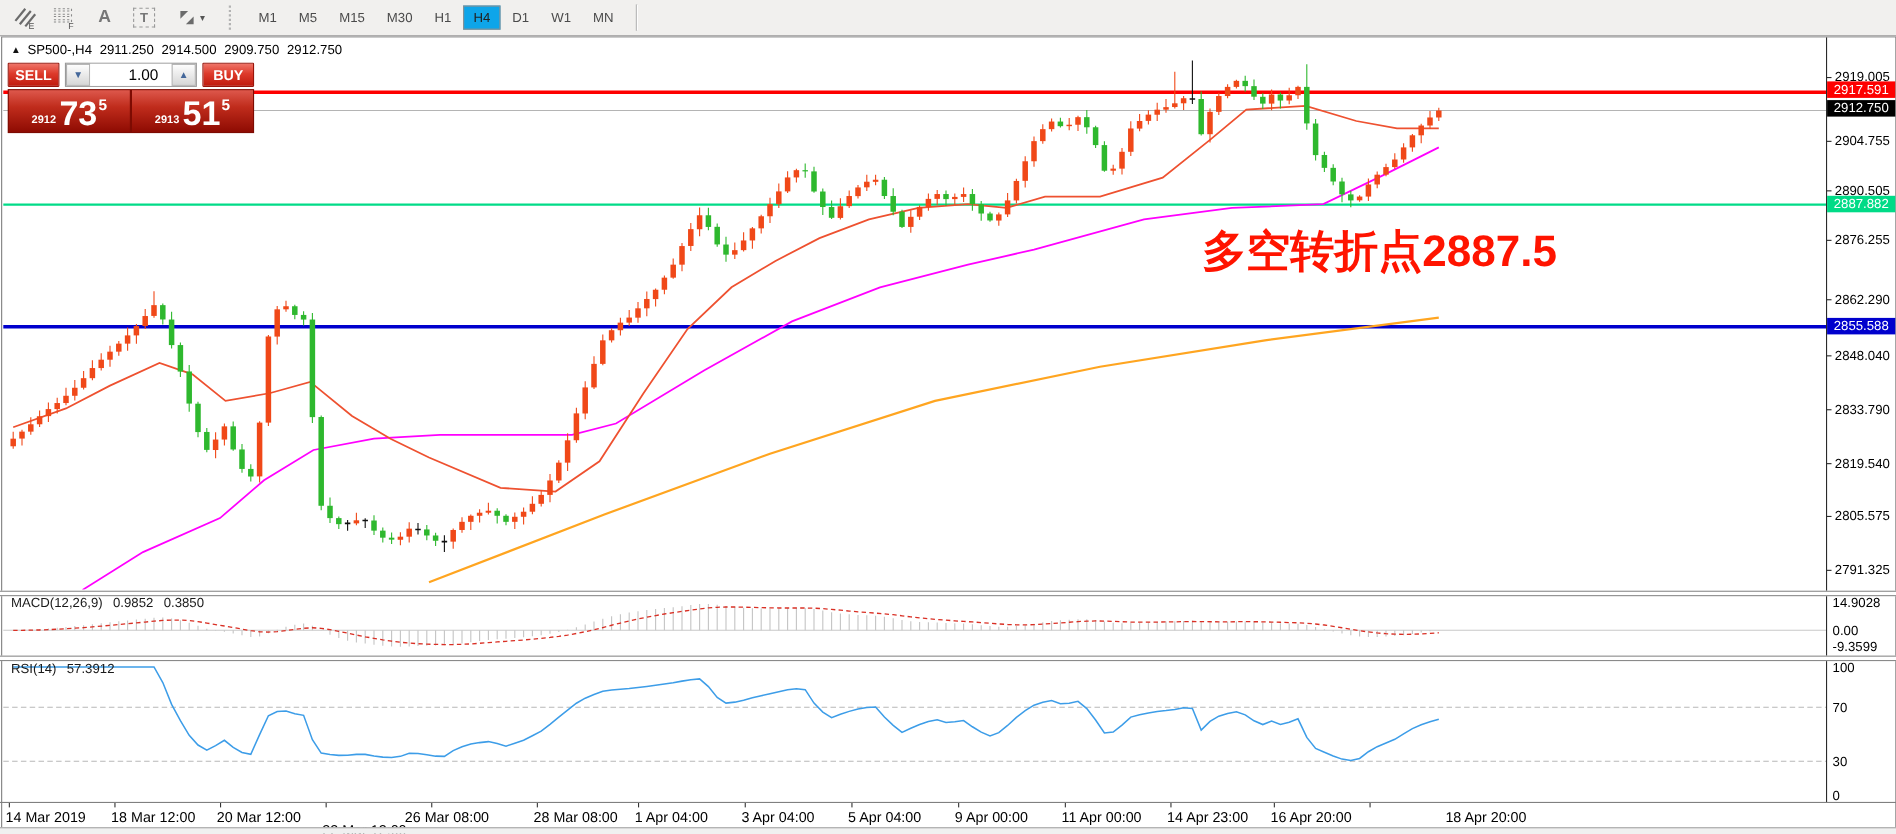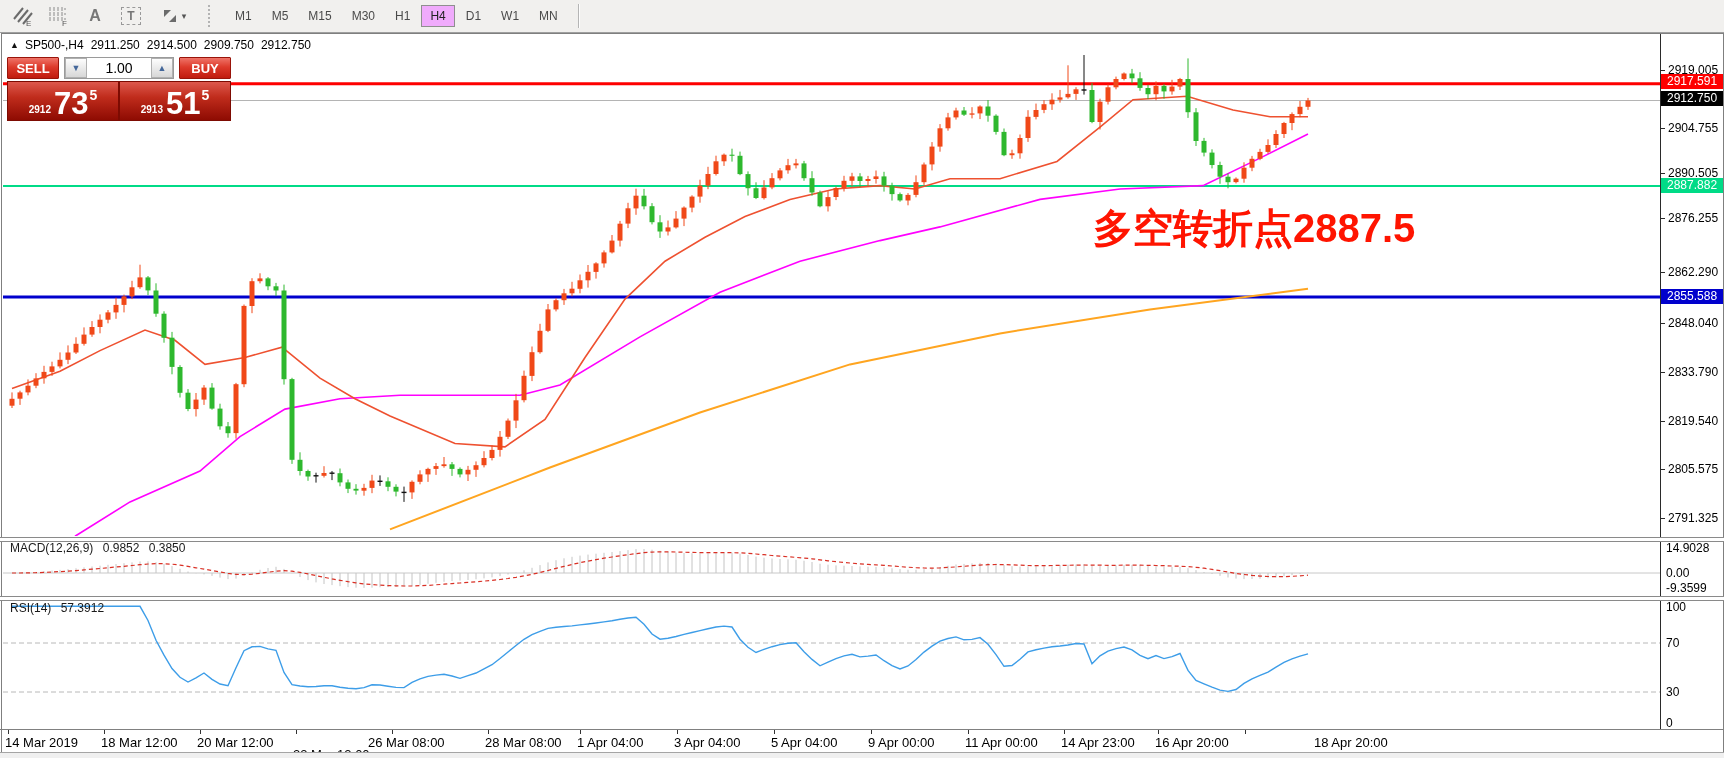--- a/index.html
+++ b/index.html
@@ -7,37 +7,37 @@
     font-family:"Liberation Sans",sans-serif;-webkit-font-smoothing:antialiased;}
   
   .toolbar{position:absolute;left:0;top:0;width:1724px;height:33px;background:#f1f0ee;
     border-bottom:1px solid #9f9f9f;display:flex;align-items:center;padding-left:10px;box-sizing:border-box;z-index:10;}
   .tb-icon{width:26px;height:24px;display:flex;align-items:center;justify-content:center;
     color:#6b6b6b;margin-right:10px;cursor:pointer;position:relative;}
   .tb-icon svg{display:block;}
   .tb-handle{width:5px;height:22px;border-left:2px dotted #b3b3b3;margin:0 10px 0 6px;}
   .tb-sep{width:1px;height:24px;background:#b5b5b5;border-right:1px solid #fdfdfd;margin:0 10px;}
   .tf-btn{font-size:12px;color:#4a4a4a;padding:3px 8px;margin:0 1px;cursor:pointer;border:1px solid transparent;}
-  .tf-btn.active{background:#f0abfc;border:1px solid #8f8f8f;color:#222;}
+  .tf-btn.active{background:#0ea5e9;border:1px solid #8f8f8f;color:#222;}
   
   .chart-window{position:absolute;left:1px;top:33px;width:1721px;height:719px;border:1px solid #7f7f7f;background:#fff;z-index:1;}
   .bottom-strip{position:absolute;left:0;top:752px;width:1724px;height:6px;background:#f0f0f0;border-top:1px solid #a5a5a5;z-index:6;}
   
   .subheader{position:absolute;left:10px;top:38px;z-index:8;font-size:12px;color:#000;display:flex;align-items:center;}
   .subheader .tri{font-size:9px;margin-right:6px;color:#111;}
   .subheader span{margin-right:7px;}
   
   .trade-panel{position:absolute;left:7px;top:57px;width:224px;z-index:9;}
   .tp-row1{display:flex;height:22px;}
   .tp-btn{width:54px;height:22px;color:#fff;font-size:13px;font-weight:bold;display:flex;align-items:center;justify-content:center;
     background:linear-gradient(180deg,#ef7468 0%,#dd3a2b 45%,#c01b0e 100%);border:1px solid #99140a;box-sizing:border-box;border-radius:1px;cursor:pointer;}
   .tp-spin{flex:1;display:flex;margin:0 5px;border:1px solid #9a9a9a;box-sizing:border-box;background:#fff;}
   .tp-arrow{width:22px;background:linear-gradient(180deg,#fdfdfd,#d7d7d7);border:1px solid #b0b0b0;
     display:flex;align-items:center;justify-content:center;font-size:9px;color:#44679a;cursor:pointer;box-sizing:border-box;}
-  .tp-input{flex:1;border:none;outline:none;font-size:14px;font-family:"Liberation Sans",sans-serif;text-align:center;padding-right:2px;width:60px;}
+  .tp-input{flex:1;border:none;outline:none;font-size:14px;font-family:"Liberation Sans",sans-serif;text-align:right;padding-right:12px;width:60px;}
   .tp-row2{display:flex;margin-top:2px;background:#7d0b02;padding:1px;gap:2px;}
   .tp-price{flex:1;height:36px;display:flex;align-items:flex-end;justify-content:center;color:#fff;
     background:linear-gradient(180deg,#dd584c 0%,#c02c1c 40%,#8e0b02 100%);padding-bottom:2px;cursor:pointer;}
   .tp-prefix{font-size:10px;font-weight:bold;margin:0 3px 3px 0;}
   .tp-big{font-size:31px;font-weight:bold;line-height:29px;}
   .tp-sup{font-size:14px;font-weight:bold;margin:0 0 15px 1px;}
   
   .panel-sep{position:absolute;left:0;width:1724px;height:3px;background:#fff;border-top:1px solid #8a8a8a;border-bottom:1px solid #8a8a8a;z-index:5;}
   .thin-sep{position:absolute;left:0;width:1724px;height:1px;background:#808080;z-index:5;}
   

